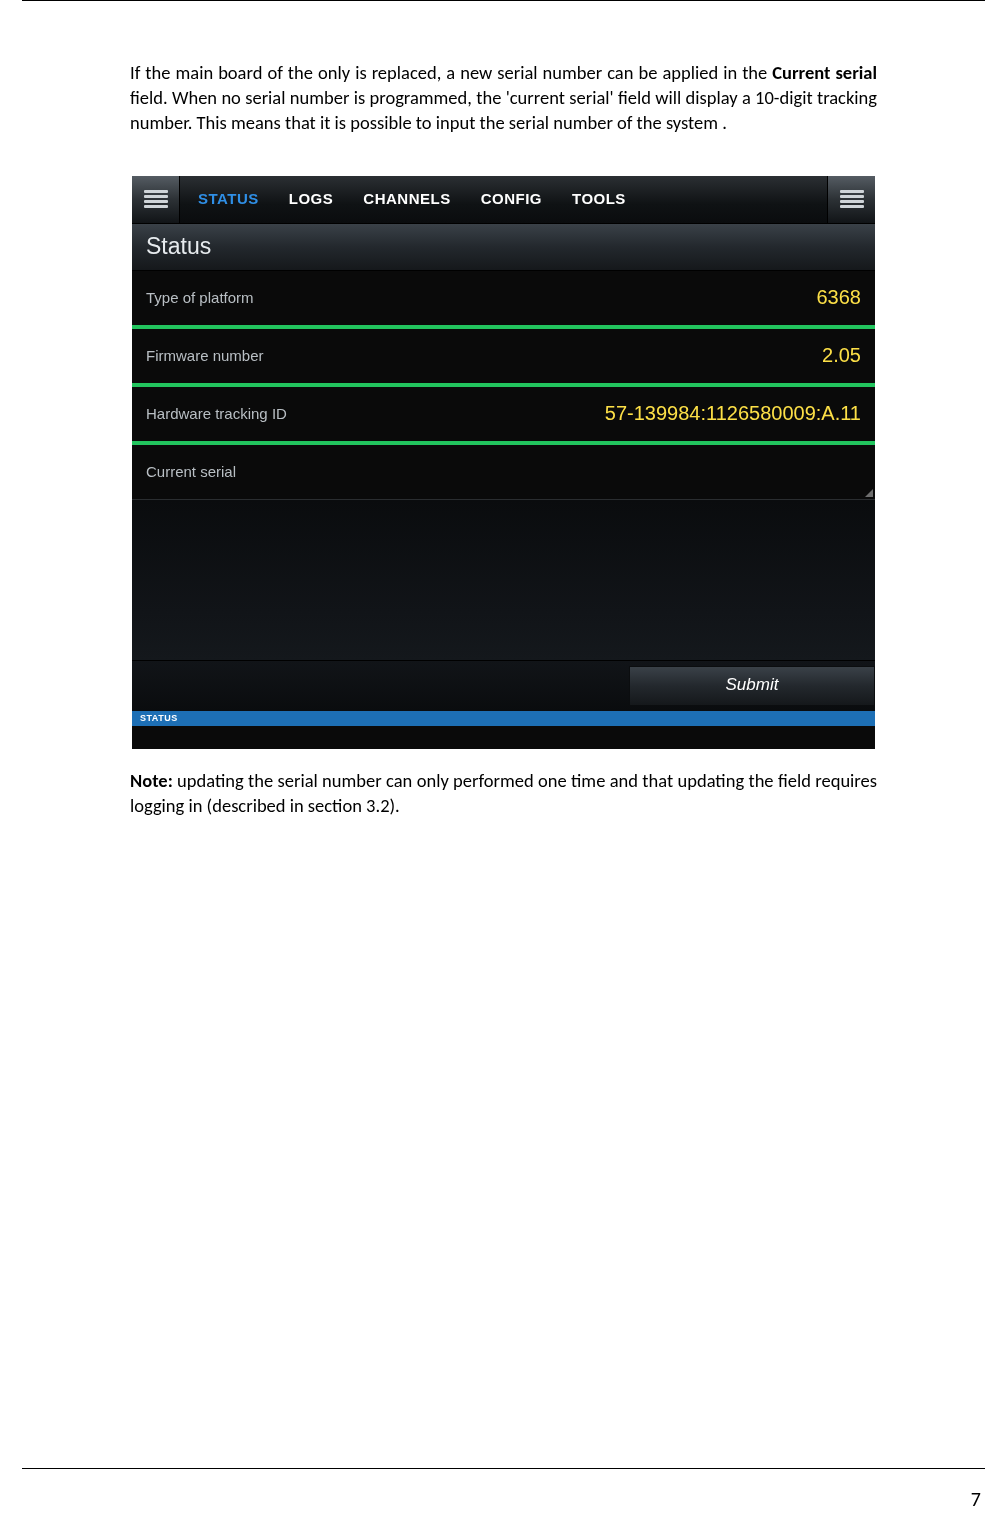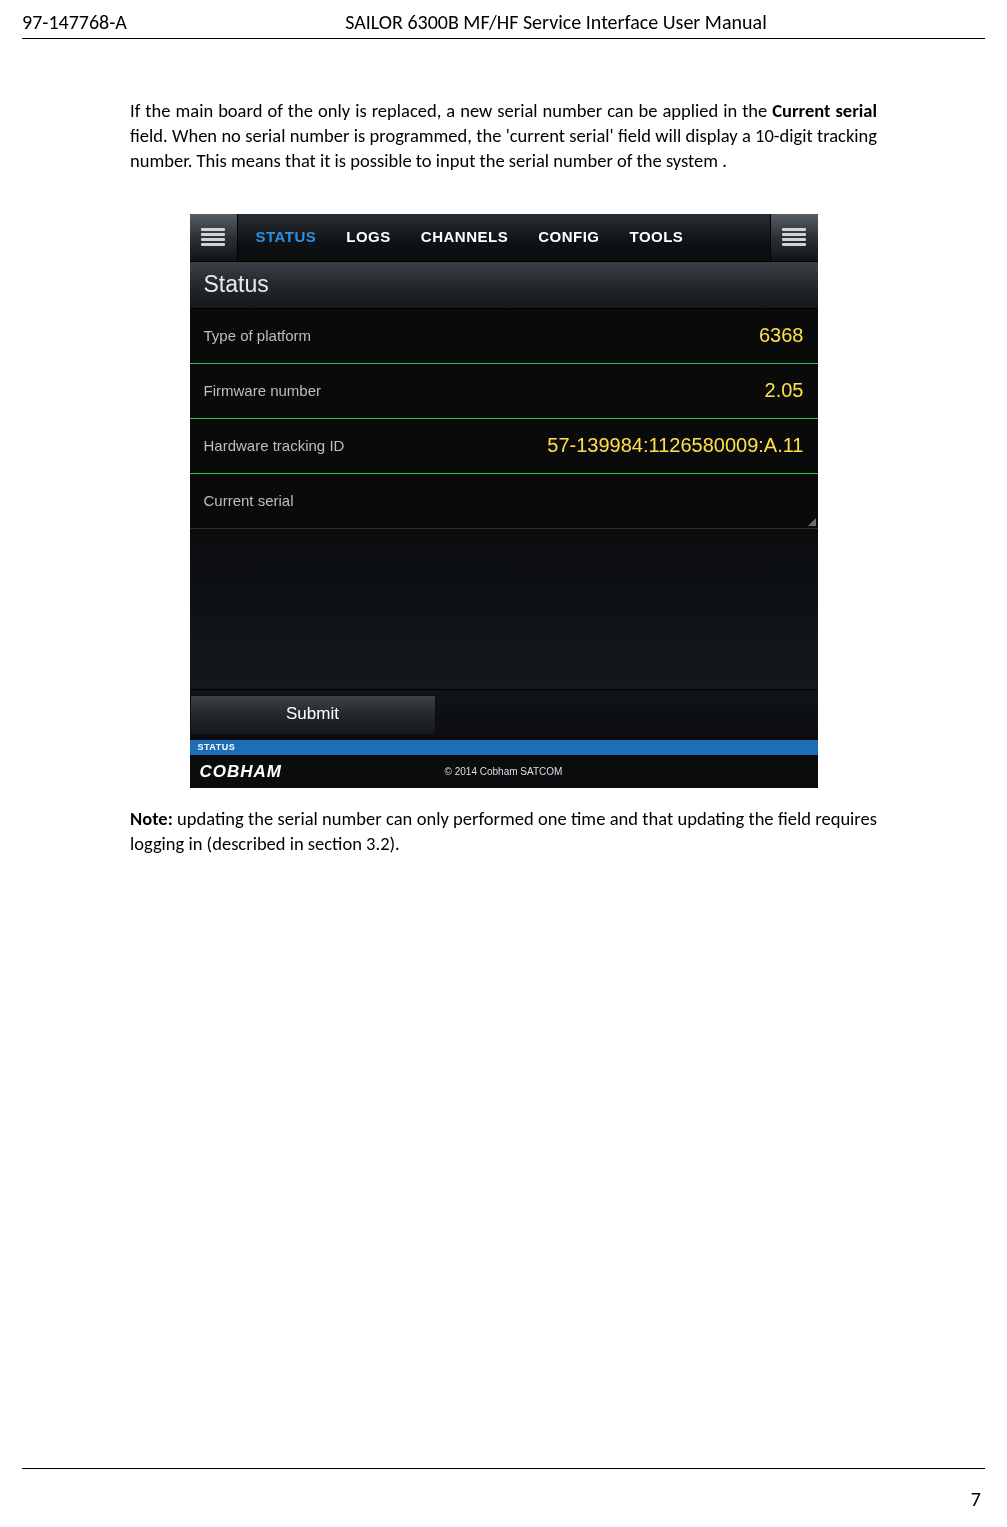--- a/index.html
+++ b/index.html
@@ -42,21 +42,21 @@
     line-height: 1.35;
     text-align: justify;
   }
   .para {
     margin-bottom: 40px;
   }
   .bold {
     font-weight: 700;
   }
   .screenshot {
-    width: 628px;
+    width: 743px;
     height: 573px;
     background: #0a0a0a;
     margin: 16px auto 20px auto;
     position: relative;
     font-family: Arial, sans-serif;
   }
   .topbar {
     height: 47px;
     background: linear-gradient(#2b2f33, #0f1214 60%, #0a0c0e);
     display: flex;
@@ -116,21 +116,21 @@
     padding-left: 14px;
     color: #e7ebee;
     font-size: 23px;
     border-bottom: 1px solid #000;
   }
   .row {
     height: 54px;
     display: flex;
     align-items: center;
     padding: 0 14px;
-    border-bottom: 1px solid #22c55e;
+    border-bottom: 4px solid #22c55e;
     color: #b9bfc4;
     font-size: 15px;
     position: relative;
     gap: 7px;
   }
   .row .value {
     margin-left: auto;
     color: #fde047;
     font-size: 20px;
   }
@@ -169,22 +169,23 @@
   }
   .spacer {
     height: 160px;
     background: linear-gradient(#0a0c0e, #111418 70%, #14181c);
     border-bottom: 1px solid #000;
   }
   .submit-row {
     height: 50px;
     display: flex;
     align-items: center;
-    justify-content: flex-start;
+    justify-content: flex-end;
     background: linear-gradient(#111418, #0a0c0e);
+    font-style: italic;
   }
   .submit-btn {
     width: 244px;
     height: 38px;
     background: linear-gradient(#3a4148, #23282d 50%, #15181b);
     border: 1px solid #0b0d0f;
     color: #fff;
     font-size: 17px;
     display: flex;
     align-items: center;
@@ -237,24 +238,20 @@
     right: 22px;
     bottom: 50px;
     border: none;
     border-top: 1.5px solid #000;
   }
 </style>
 </head>
 <body>
 
 <div class="page">
-  <div class="header-row">
-    <div class="header-left">97-147768-A</div>
-    <div class="header-center">SAILOR 6300B MF/HF Service Interface User Manual</div>
-  </div>
   <hr class="header-rule">
 
   <div class="content">
     <div class="para">
       <span>If the main board of the only is replaced, a new serial number can be applied in the </span><span class="bold">Current serial</span><span> field. When no serial number is programmed, the 'current serial' field will display a 10-digit tracking number. This means that it is possible to input the serial number of the system .</span>
     </div>
 
     <div class="screenshot">
       <div class="topbar">
         <div class="menu-btn">
@@ -304,24 +301,20 @@
       <div class="spacer"></div>
 
       <div class="submit-row">
         <div class="submit-btn">Submit</div>
       </div>
 
       <div class="footer-bar">
         <span>STATUS</span>
       </div>
 
-      <div class="copy-row">
-        <span class="logo">COBHAM</span>
-        <span class="copy-text">© 2014 Cobham SATCOM</span>
-      </div>
     </div>
 
     <div class="para">
       <span class="bold">Note:</span><span> updating the serial number can only performed one time and that updating the field requires logging in (described in section 3.2).</span>
     </div>
   </div>
 
   <hr class="page-rule-bottom">
   <div class="page-number">7</div>
 </div>

